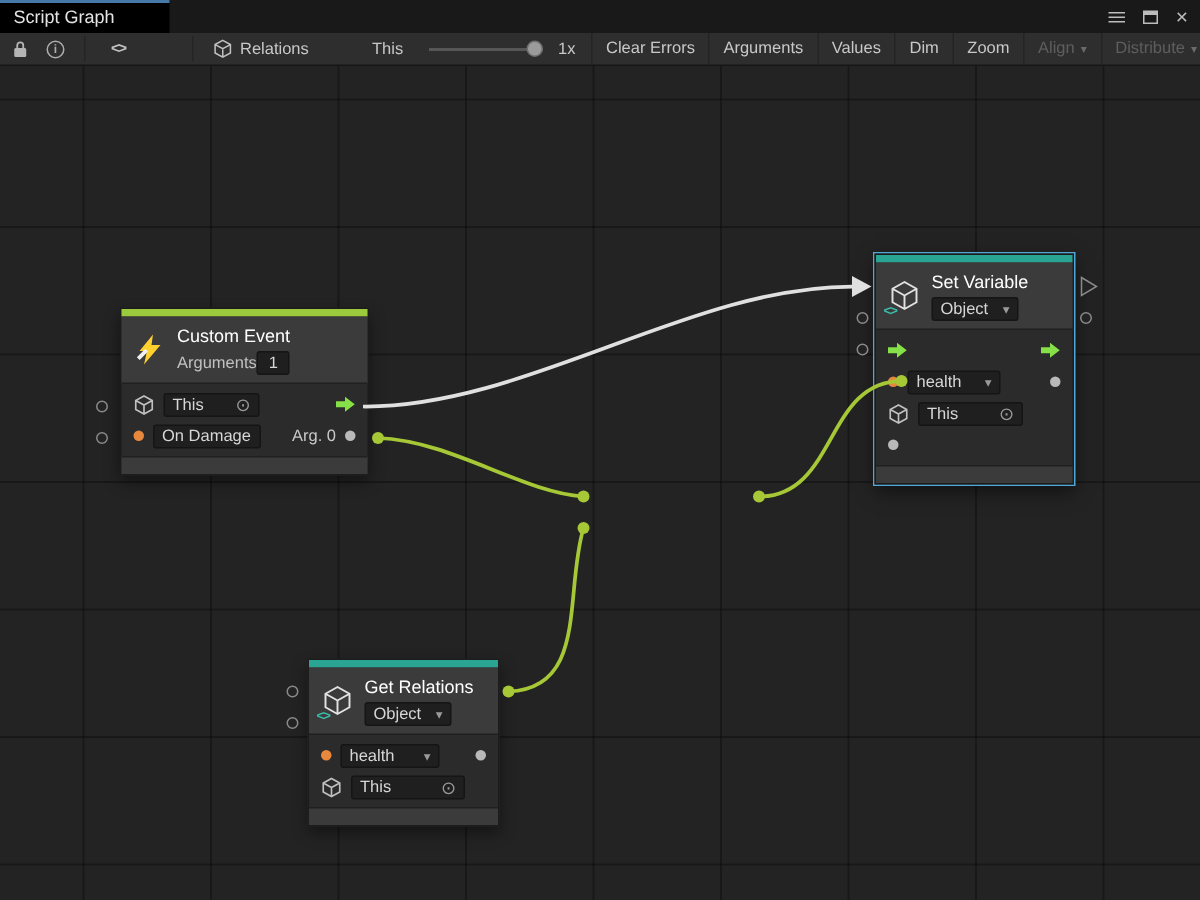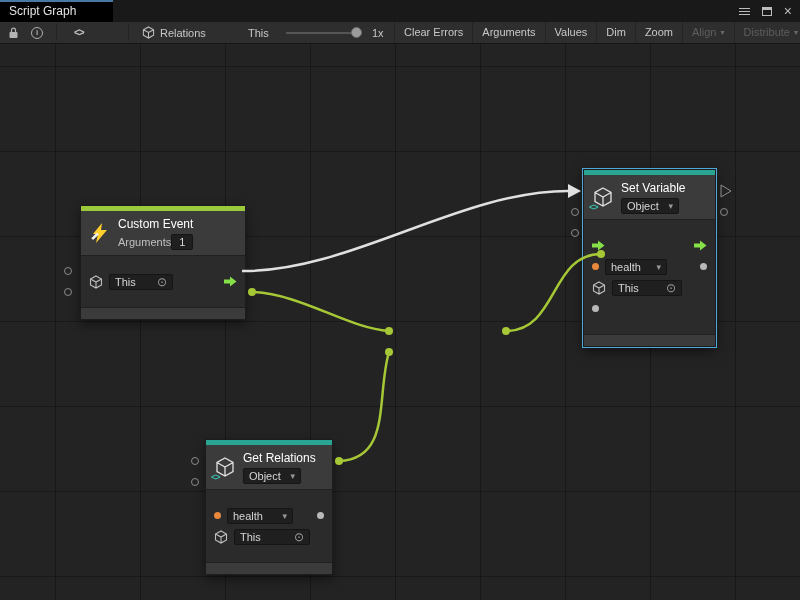--- a/index.html
+++ b/index.html
@@ -37,21 +37,21 @@
 
 .node{position:absolute;background:#2B2B2B;border:1px solid #1C1C1C;box-shadow:0 4px 10px rgba(0,0,0,.45);color:#DDD}
 .node.selected{box-shadow:0 0 0 1px var(--selection,#4FA8D8),0 4px 12px rgba(0,0,0,.55)}
 .strip{height:5px}
 .nhead{background:#3B3B3B;border-bottom:1px solid #202020;display:flex;align-items:center;gap:7px;padding:0 8px;height:45px}
 .nhead.short{height:40px}
 .ntitle{font-size:12px;color:#ffffff;white-space:nowrap}
 .hcol{display:flex;flex-direction:column;gap:3px}
 .hrow{display:flex;align-items:center;gap:0}
 .hlabel{font-size:11px;color:#C0C0C0}
-.nbody{padding:15px 0}
+.nbody{padding:3px 0}
 .prow{display:flex;align-items:center;gap:6px;height:21px;padding:0 8px;font-size:11px;color:#C8C8C8;white-space:nowrap}
 .nfoot{height:12px;background:#3B3B3B;border-top:1px solid #202020}
 .field{display:flex;align-items:center;gap:5px;background:#1F1F1F;border:1px solid #151515;border-radius:2px;height:16px;padding:0 5px;font-size:11px;color:#D6D6D6}
 .field .caret{color:#9A9A9A;font-size:9px;margin-left:auto}
 .field .target{color:#9A9A9A;font-size:12px;margin-left:auto;line-height:1}
 .dot{width:7px;height:7px;border-radius:50%;flex:none}
 .dot.gray{background:#B9B9B9}
 .dot.orange{background:var(--port-orange,#E8883C)}
 .ml{margin-left:auto}
 .vicon{position:relative;width:22px;height:22px;flex:none}
@@ -160,20 +160,28 @@
               <path d="M7 1 12.5 4v6L7 13 1.5 10V4Z M1.5 4 7 7l5.5-3 M7 7v6" fill="none" stroke="#C0C0C0" stroke-width="1.1"></path>
             </svg>
           <span class="field" style="width:64px">
               <span>This</span>
               <span class="target">⊙</span>
             </span>
           <svg class="flowarrow ml" width="13" height="11" viewBox="0 0 13 11">
               <path d="M0 3.5H6V0.5L12.5 5.5 6 10.5V7.5H0Z" style="fill:var(--flow-green,#86E048)"></path>
             </svg>
         </div>
+        <div class="prow">
+          <span class="dot orange"></span>
+          <span class="field" style="width:72px">
+              <span>On Damage</span>
+            </span>
+          <span class="ml">Arg. 0</span>
+          <span class="dot gray"></span>
+        </div>
       </div>
       <div class="nfoot"></div>
     </div>
 
 
     <div class="node" style="left:205px;top:395px;width:128px">
       <div class="strip" style="background:var(--variable-strip,#2BA593)"></div>
       <div class="nhead">
         <span class="vicon">
           <svg width="22" height="22" viewBox="0 0 22 22">

